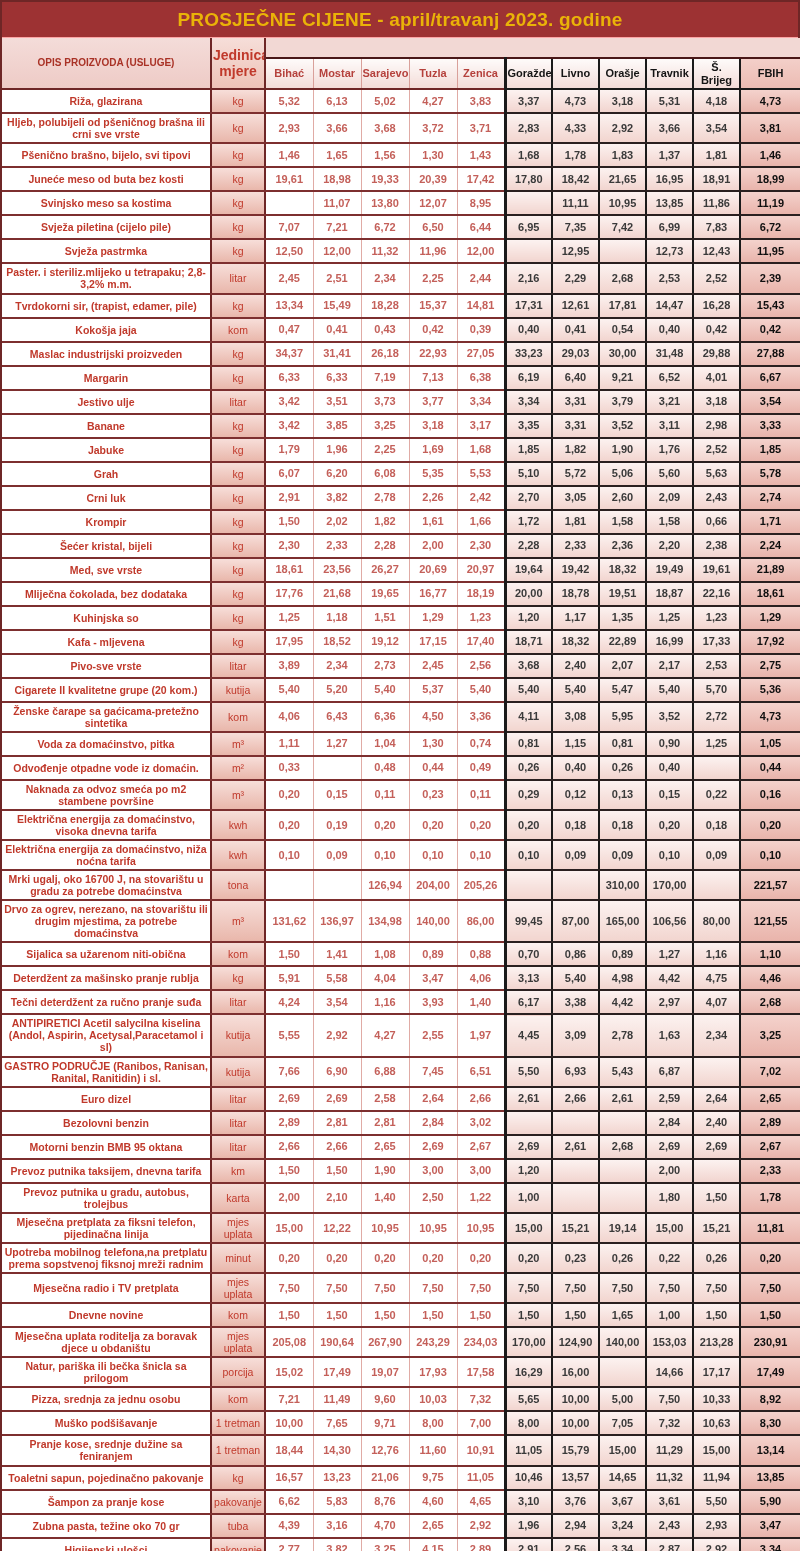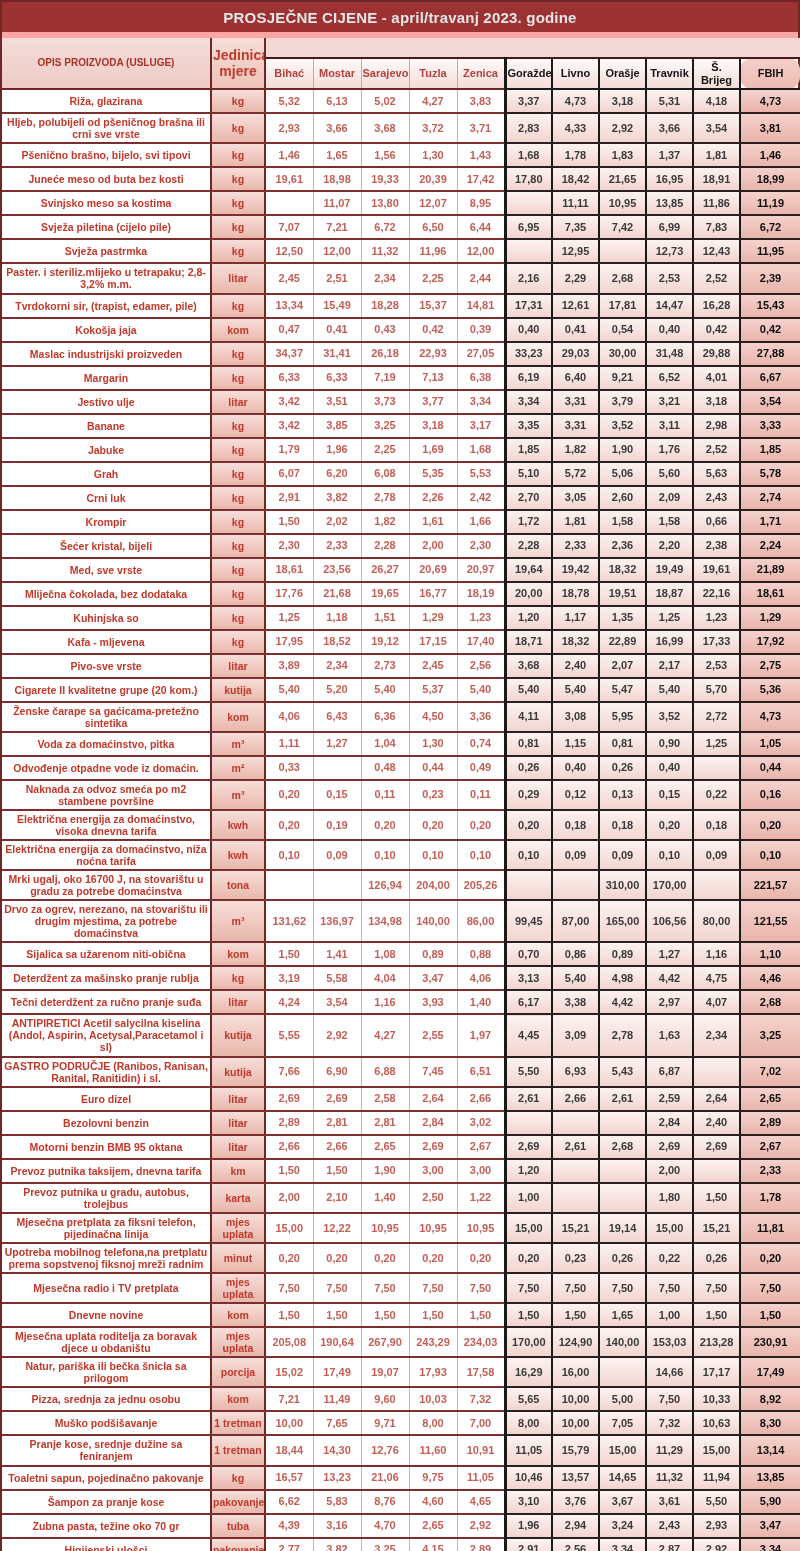--- a/index.html
+++ b/index.html
@@ -8,26 +8,26 @@
     --accent-red:#c0392b;
     --light-red:#c4605a;
     --section-black:#1a1a1a;
     --pink-band:#f2d8d4;
   }
   html,body{margin:0;padding:0;background:#fff;}
   body{width:800px;font-family:"Liberation Sans","DejaVu Sans",sans-serif;}
   .sheet{width:796px;border:2px solid var(--frame);}
   .title-bar{
     background:var(--title-bg);
-    color:#e5e5e5;
+    color:#eab308;
     font-weight:bold;
-    font-size:15px;
+    font-size:19px;
     text-align:center;
     padding:7px 0 6px 0;
-    border-bottom:6px solid #fca5a5;
+    border-bottom:1px solid #fca5a5;
     letter-spacing:.2px;
   }
   table{border-collapse:collapse;table-layout:fixed;width:100%;}
   col.w-prod{width:209px;}
   col.w-unit{width:54px;}
   col.w-left{width:48px;}
   col.w-right{width:47px;}
   col.w-fbih{width:60px;}
   th,td{
     padding:2px 1px;
@@ -66,35 +66,34 @@
     height:24px;
     border-bottom:2px solid var(--frame);
   }
   .h-city.left{color:#b5413c;border-right:1px solid #d9a09a;}
   .h-city.left.last-left{border-right:3px solid var(--section-black);}
   .h-city.right{color:#141414;border-right:2px solid var(--section-black);border-bottom:2px solid var(--section-black);}
   .h-city.fbih{
     color:#141414;
     background:linear-gradient(#f3cfc9,#ecbcb3);
     border-bottom:2px solid var(--section-black);
-    border-radius:12px;
   }
   
   tbody tr{height:24px;}
   .c-prod{
     background:#fff;
     color:var(--accent-red);
     font-weight:bold;
     border-right:2px solid var(--frame);
     border-bottom:2px solid #7d2f2f;
   }
   .c-unit{
     background:linear-gradient(#f7ded9,#e9b7ab);
     color:var(--accent-red);
-    font-weight:bold;
+    font-weight:normal;
     border-right:2px solid var(--frame);
     border-bottom:2px solid #7d2f2f;
     margin-top:33px;
   }
   .c-left{
     background:#fff;
     color:var(--light-red);
     font-weight:bold;
     font-size:11px;
     border-right:1px solid #e0aba5;
@@ -665,21 +664,21 @@
           <td class="c-right">0,70</td>
           <td class="c-right">0,86</td>
           <td class="c-right">0,89</td>
           <td class="c-right">1,27</td>
           <td class="c-right">1,16</td>
           <td class="c-fbih">1,10</td>
         </tr>
         <tr>
           <td class="c-prod">Deterdžent za mašinsko pranje rublja</td>
           <td class="c-unit">kg</td>
-          <td class="c-left">3,19</td>
+          <td class="c-left">5,91</td>
           <td class="c-left">5,58</td>
           <td class="c-left">4,04</td>
           <td class="c-left">3,47</td>
           <td class="c-left last-left">4,06</td>
           <td class="c-right">3,13</td>
           <td class="c-right">5,40</td>
           <td class="c-right">4,98</td>
           <td class="c-right">4,42</td>
           <td class="c-right">4,75</td>
           <td class="c-fbih">4,46</td>

